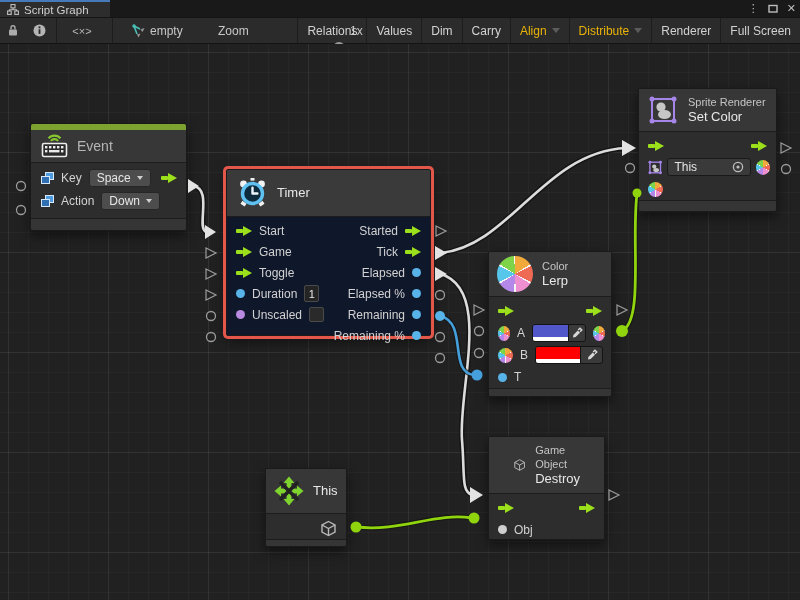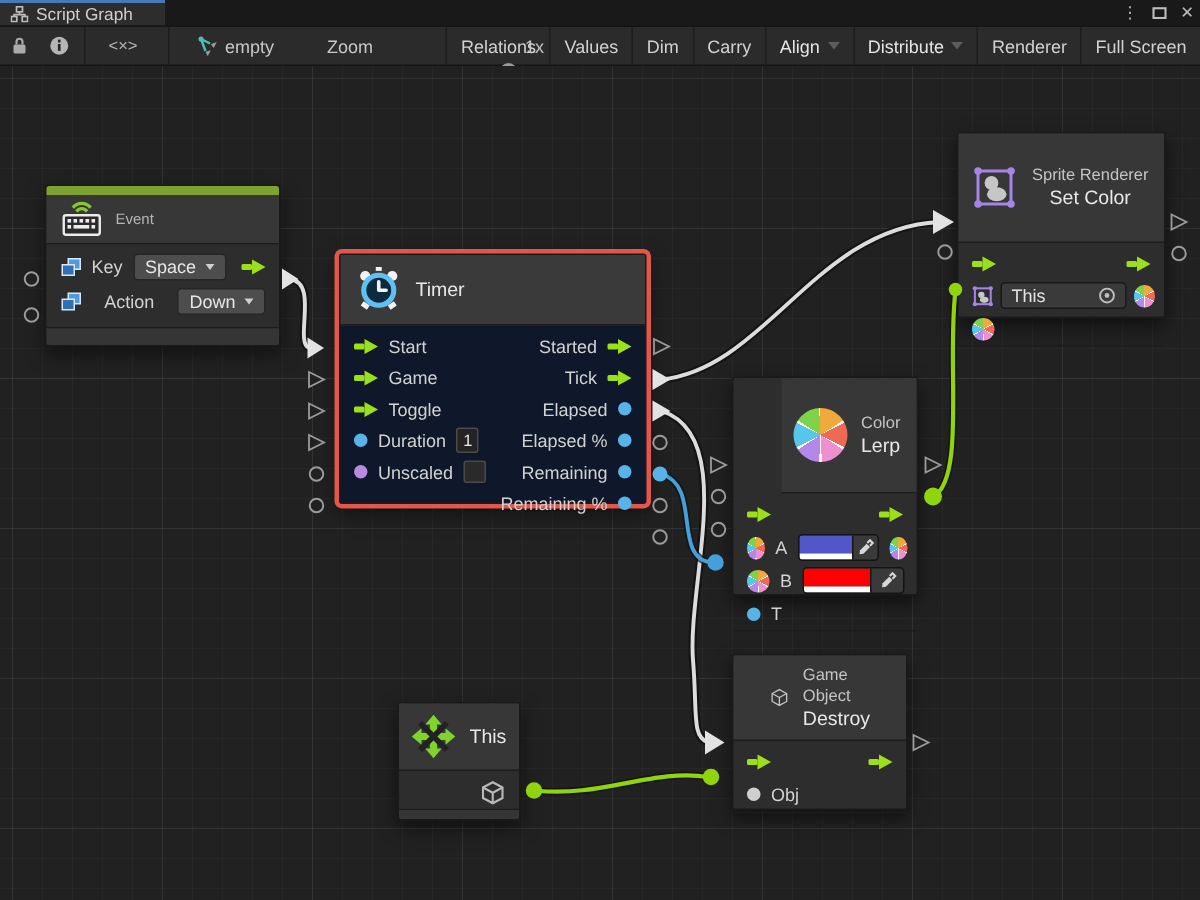--- a/index.html
+++ b/index.html
@@ -14,21 +14,21 @@
   .winctl{position:absolute;right:4px;top:0;height:17px;display:flex;align-items:center;gap:9px;
        color:#bdbdbd;font-size:11px;}
   .toolbar{position:absolute;left:0;top:17px;width:800px;height:27px;background:#2b2b2b;
        border-top:1px solid #141414;border-bottom:1px solid #141414;box-sizing:border-box;
        color:#c8c8c8;font-size:12px;}
   .tb-item{position:absolute;top:0;height:25px;display:flex;align-items:center;justify-content:center;}
   .tb-sep{position:absolute;top:0;width:1px;height:25px;background:#1d1d1d;}
   .tb-btns{position:absolute;right:0;top:0;height:25px;display:flex;}
   .tb-btn{display:flex;align-items:center;gap:5px;padding:0 9px;border-left:1px solid #1d1d1d;
        color:#d2d2d2;white-space:nowrap;}
-  .tb-btn.disabled{color:#e5e5e5;}
+  .tb-btn.disabled{color:#eab308;}
   .caret-down{width:0;height:0;border-left:4px solid transparent;border-right:4px solid transparent;
        border-top:5px solid #9a9a9a;display:inline-block;}
   .tb-btn.disabled .caret-down{border-top-color:#5c5c5c;}
   .slider-track{position:absolute;left:251px;top:30px;width:86px;height:1px;background:#9a9a9a;}
   .slider-handle{position:absolute;left:333px;top:24px;width:12px;height:12px;border-radius:50%;
        background:#9a9a9a;}
   
   .canvas{position:absolute;left:0;top:44px;width:800px;height:556px;background:#212121;
     background-image:
       linear-gradient(rgba(255,255,255,0.05) 1px, transparent 1px),
@@ -38,21 +38,21 @@
     background-size:100px 100px,100px 100px,20px 20px,20px 20px;
     background-position:8px 8px;}
   
   .node{position:absolute;background:#2d2d2d;border:1px solid #1a1a1a;border-radius:2px;
         box-shadow:0 5px 12px rgba(0,0,0,.5);display:flex;flex-direction:column;box-sizing:border-box;}
   .node.selected{box-shadow:0 0 0 3px #e25749,0 5px 14px rgba(0,0,0,.55);}
   .accent{height:6px;background:#7da22f;border-radius:2px 2px 0 0;}
   .nhead{display:flex;align-items:center;gap:9px;padding:4px 10px;background:#373737;
         border-bottom:1px solid #1c1c1c;}
   .ntitle{font-size:13px;color:#e8e8e8;line-height:16px;}
-  .nsub{font-size:10px;color:#b5b5b5;line-height:13px;}
+  .nsub{font-size:14px;color:#b5b5b5;line-height:13px;}
   .ncat{font-size:11px;color:#c4c4c4;line-height:14px;}
   .nbody{flex:1;padding-top:3px;}
   .nfoot{height:11px;background:#353535;border-top:1px solid #1c1c1c;border-radius:0 0 2px 2px;}
   .prow{display:flex;align-items:center;gap:7px;padding:0 9px;font-size:12px;color:#d2d2d2;}
   .trow{display:flex;align-items:center;justify-content:space-between;padding:0 9px;
         font-size:12px;color:#d2d2d2;height:21px;}
   .pgrp{display:inline-flex;align-items:center;gap:7px;}
   
   .flow{display:inline-flex;align-items:center;}
   .flow .bar{width:7px;height:4px;background:#9ce01c;border-radius:1px;}
@@ -207,21 +207,21 @@
       <span>Key</span>
       <span class="dropdown">
         <span>Space</span>
           <span class="caret-down"></span>
       </span>
       <span class="flow" style="margin-left:auto;">
           <span class="bar"></span>
           <span class="tip"></span>
         </span>
     </div>
-    <div class="prow" style="height:23px;justify-content:space-between;">
+    <div class="prow" style="height:23px;">
       <svg width="14" height="14" viewBox="0 0 14 14">
         <rect x="5.5" y="1.5" width="8" height="7" fill="#4e9be0" stroke="#d7e8fa" stroke-width="1"></rect>
         <rect x="1.5" y="5.5" width="8" height="7" fill="#2f6fb2" stroke="#d7e8fa" stroke-width="1"></rect>
       </svg>
       <span>Action</span>
       <span class="dropdown">
         <span>Down</span>
           <span class="caret-down"></span>
       </span>
     </div>
@@ -315,21 +315,21 @@
       <span class="pgrp">
           <span>Remaining %</span>
           <span class="dot blue"></span>
         </span>
     </div>
   </div>
   <div class="nfoot" style="background:#3a3a3a;"></div>
 </div>
 
 <div class="node" style="left:488px;top:251px;width:124px;height:146px;">
-  <div class="nhead" style="padding:20px 8px;margin-left:32px;">
+  <div class="nhead" style="padding:4px 8px;">
     <span class="wheel" style="width:36px;height:36px;"></span>
     <div>
       <div class="ncat">Color</div>
       <div class="ntitle">Lerp</div>
     </div>
   </div>
   <div class="nbody">
     <div class="prow" style="height:22px;">
       <span class="flow">
           <span class="bar"></span>
@@ -375,21 +375,21 @@
     </div>
     <div class="prow" style="height:22px;">
       <span class="dot blue"></span>
       <span>T</span>
     </div>
   </div>
   <div class="nfoot"></div>
 </div>
 
 <div class="node" style="left:638px;top:88px;width:139px;height:124px;">
-  <div class="nhead" style="padding:20px 8px;text-align:center;">
+  <div class="nhead" style="padding:5px 8px;">
     <svg width="32" height="32" viewBox="0 0 32 32">
       <rect x="5" y="5" width="22" height="22" fill="none" stroke="#a585e8" stroke-width="2"></rect>
       <rect x="2.5" y="2.5" width="5" height="5" rx="2.5" fill="#a585e8"></rect>
       <rect x="24.5" y="2.5" width="5" height="5" rx="2.5" fill="#a585e8"></rect>
       <rect x="2.5" y="24.5" width="5" height="5" rx="2.5" fill="#a585e8"></rect>
       <rect x="24.5" y="24.5" width="5" height="5" rx="2.5" fill="#a585e8"></rect>
       <circle cx="14" cy="13" r="4.6" fill="#c6c6c6"></circle>
       <ellipse cx="17.5" cy="20.5" rx="6.5" ry="4.6" fill="#c6c6c6"></ellipse>
     </svg>
     <div>

